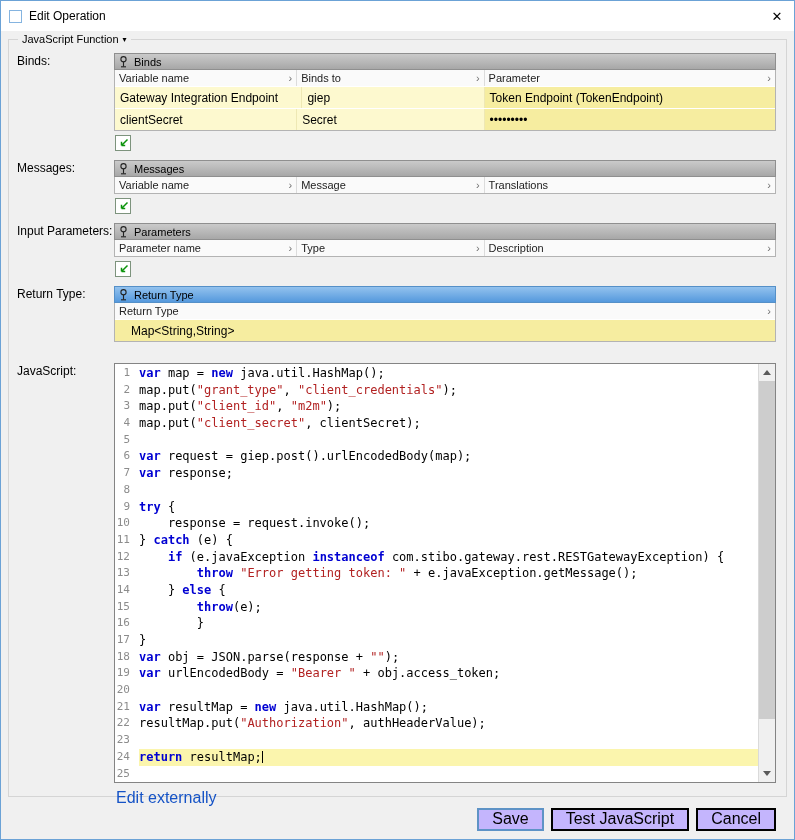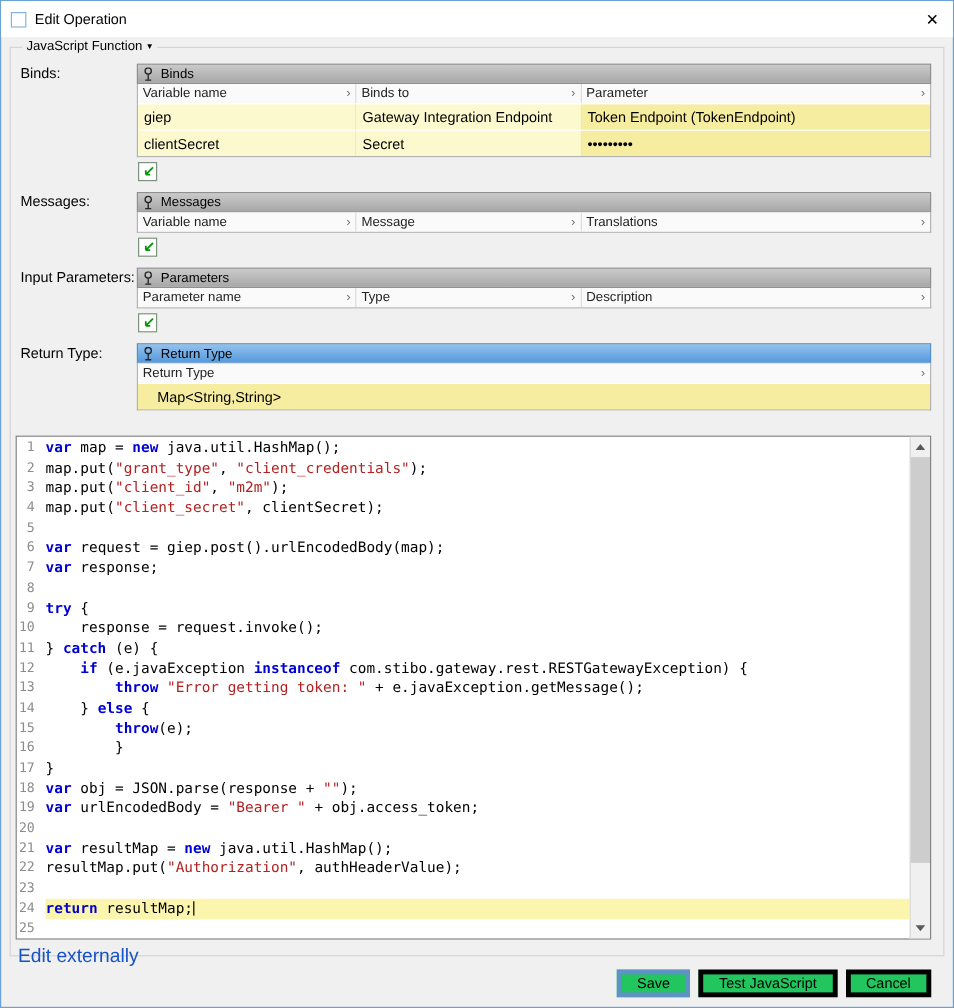--- a/index.html
+++ b/index.html
@@ -54,21 +54,21 @@
   .vscroll{width:17px;flex:none;background:#f0f0f0;border-left:1px solid #dadada;display:flex;flex-direction:column}
   .sb-arrow{height:17px;flex:none;display:flex;align-items:center;justify-content:center}
   .sb-arrow.up::after{content:"";border-left:4px solid transparent;border-right:4px solid transparent;border-bottom:5px solid #5a5a5a}
   .sb-arrow.down::after{content:"";border-left:4px solid transparent;border-right:4px solid transparent;border-top:5px solid #5a5a5a}
   .sb-track{flex:1;position:relative}
   .sb-thumb{position:absolute;top:0;left:0;right:0;height:88%;background:#cdcdcd}
 
   .edit-ext{margin:6px 0 0 2px;color:#1553c6;font-size:16px;cursor:pointer;display:inline-block}
 
   .buttonbar{flex:none;height:34px;display:flex;align-items:center;justify-content:flex-end;gap:7px;padding:10px 11px 0 0}
-  .btn{height:23px;min-width:52px;padding:0 13px;font-size:12px;font-family:"Liberation Sans",sans-serif;background:#22c55e;border:4px solid #000000;cursor:pointer}
+  .btn{height:23px;min-width:52px;padding:0 13px;font-size:16px;font-family:"Liberation Sans",sans-serif;background:#c4b5fd;border:2px solid #000000;cursor:pointer}
   .btn.default{border-color:#5e93c6}
 </style>
 </head>
 <body>
 
 <div class="dialog">
 
   <div class="titlebar">
     <span class="win-icon"></span>
     <span class="win-title">Edit Operation</span>
@@ -103,22 +103,22 @@
                 <div class="t-col" style="width: 28.4%;">
                   <span>Binds to</span>
                   <span class="chev">›</span>
                 </div>
                 <div class="t-col" style="width: 44%;">
                   <span>Parameter</span>
                   <span class="chev">›</span>
                 </div>
               </div>
               <div class="t-row">
+                <div class="t-cell" style="width: 28.4%;">Gateway Integration Endpoint</div>
                 <div class="t-cell" style="width: 27.6%;">giep</div>
-                <div class="t-cell" style="width: 28.4%;">Gateway Integration Endpoint</div>
                 <div class="t-cell" style="width: 44%;">Token Endpoint (TokenEndpoint)</div>
               </div>
               <div class="t-row">
                 <div class="t-cell" style="width: 27.6%;">clientSecret</div>
                 <div class="t-cell" style="width: 28.4%;">Secret</div>
                 <div class="t-cell" style="width: 44%;">•••••••••</div>
               </div>
             </div>
           <div class="add-icon">
               <svg width="11" height="11" viewBox="0 0 11 11">
@@ -223,20 +223,21 @@
                 </div>
               </div>
               <div class="t-row">
                 <div class="t-cell" style="width: 100%; padding-left: 16px;">Map&lt;String,String&gt;</div>
               </div>
             </div>
         </div>
       </div>
 
       <div class="section">
+        <div class="sec-label">JavaScript:</div>
         <div class="sec-body">
           <div class="editor-wrap">
             <div class="editor">
                 <div class="code-line"><span class="ln">1</span><span class="code"><span class="tok-k">var</span><span class="tok-p"> map = </span><span class="tok-k">new</span><span class="tok-p"> java.util.HashMap();</span></span></div>
                 <div class="code-line"><span class="ln">2</span><span class="code"><span class="tok-p">map.put(</span><span class="tok-s">"grant_type"</span><span class="tok-p">, </span><span class="tok-s">"client_credentials"</span><span class="tok-p">);</span></span></div>
                 <div class="code-line"><span class="ln">3</span><span class="code"><span class="tok-p">map.put(</span><span class="tok-s">"client_id"</span><span class="tok-p">, </span><span class="tok-s">"m2m"</span><span class="tok-p">);</span></span></div>
                 <div class="code-line"><span class="ln">4</span><span class="code"><span class="tok-p">map.put(</span><span class="tok-s">"client_secret"</span><span class="tok-p">, clientSecret);</span></span></div>
                 <div class="code-line"><span class="ln">5</span><span class="code"></span></div>
                 <div class="code-line"><span class="ln">6</span><span class="code"><span class="tok-k">var</span><span class="tok-p"> request = giep.post().urlEncodedBody(map);</span></span></div>
                 <div class="code-line"><span class="ln">7</span><span class="code"><span class="tok-k">var</span><span class="tok-p"> response;</span></span></div>

